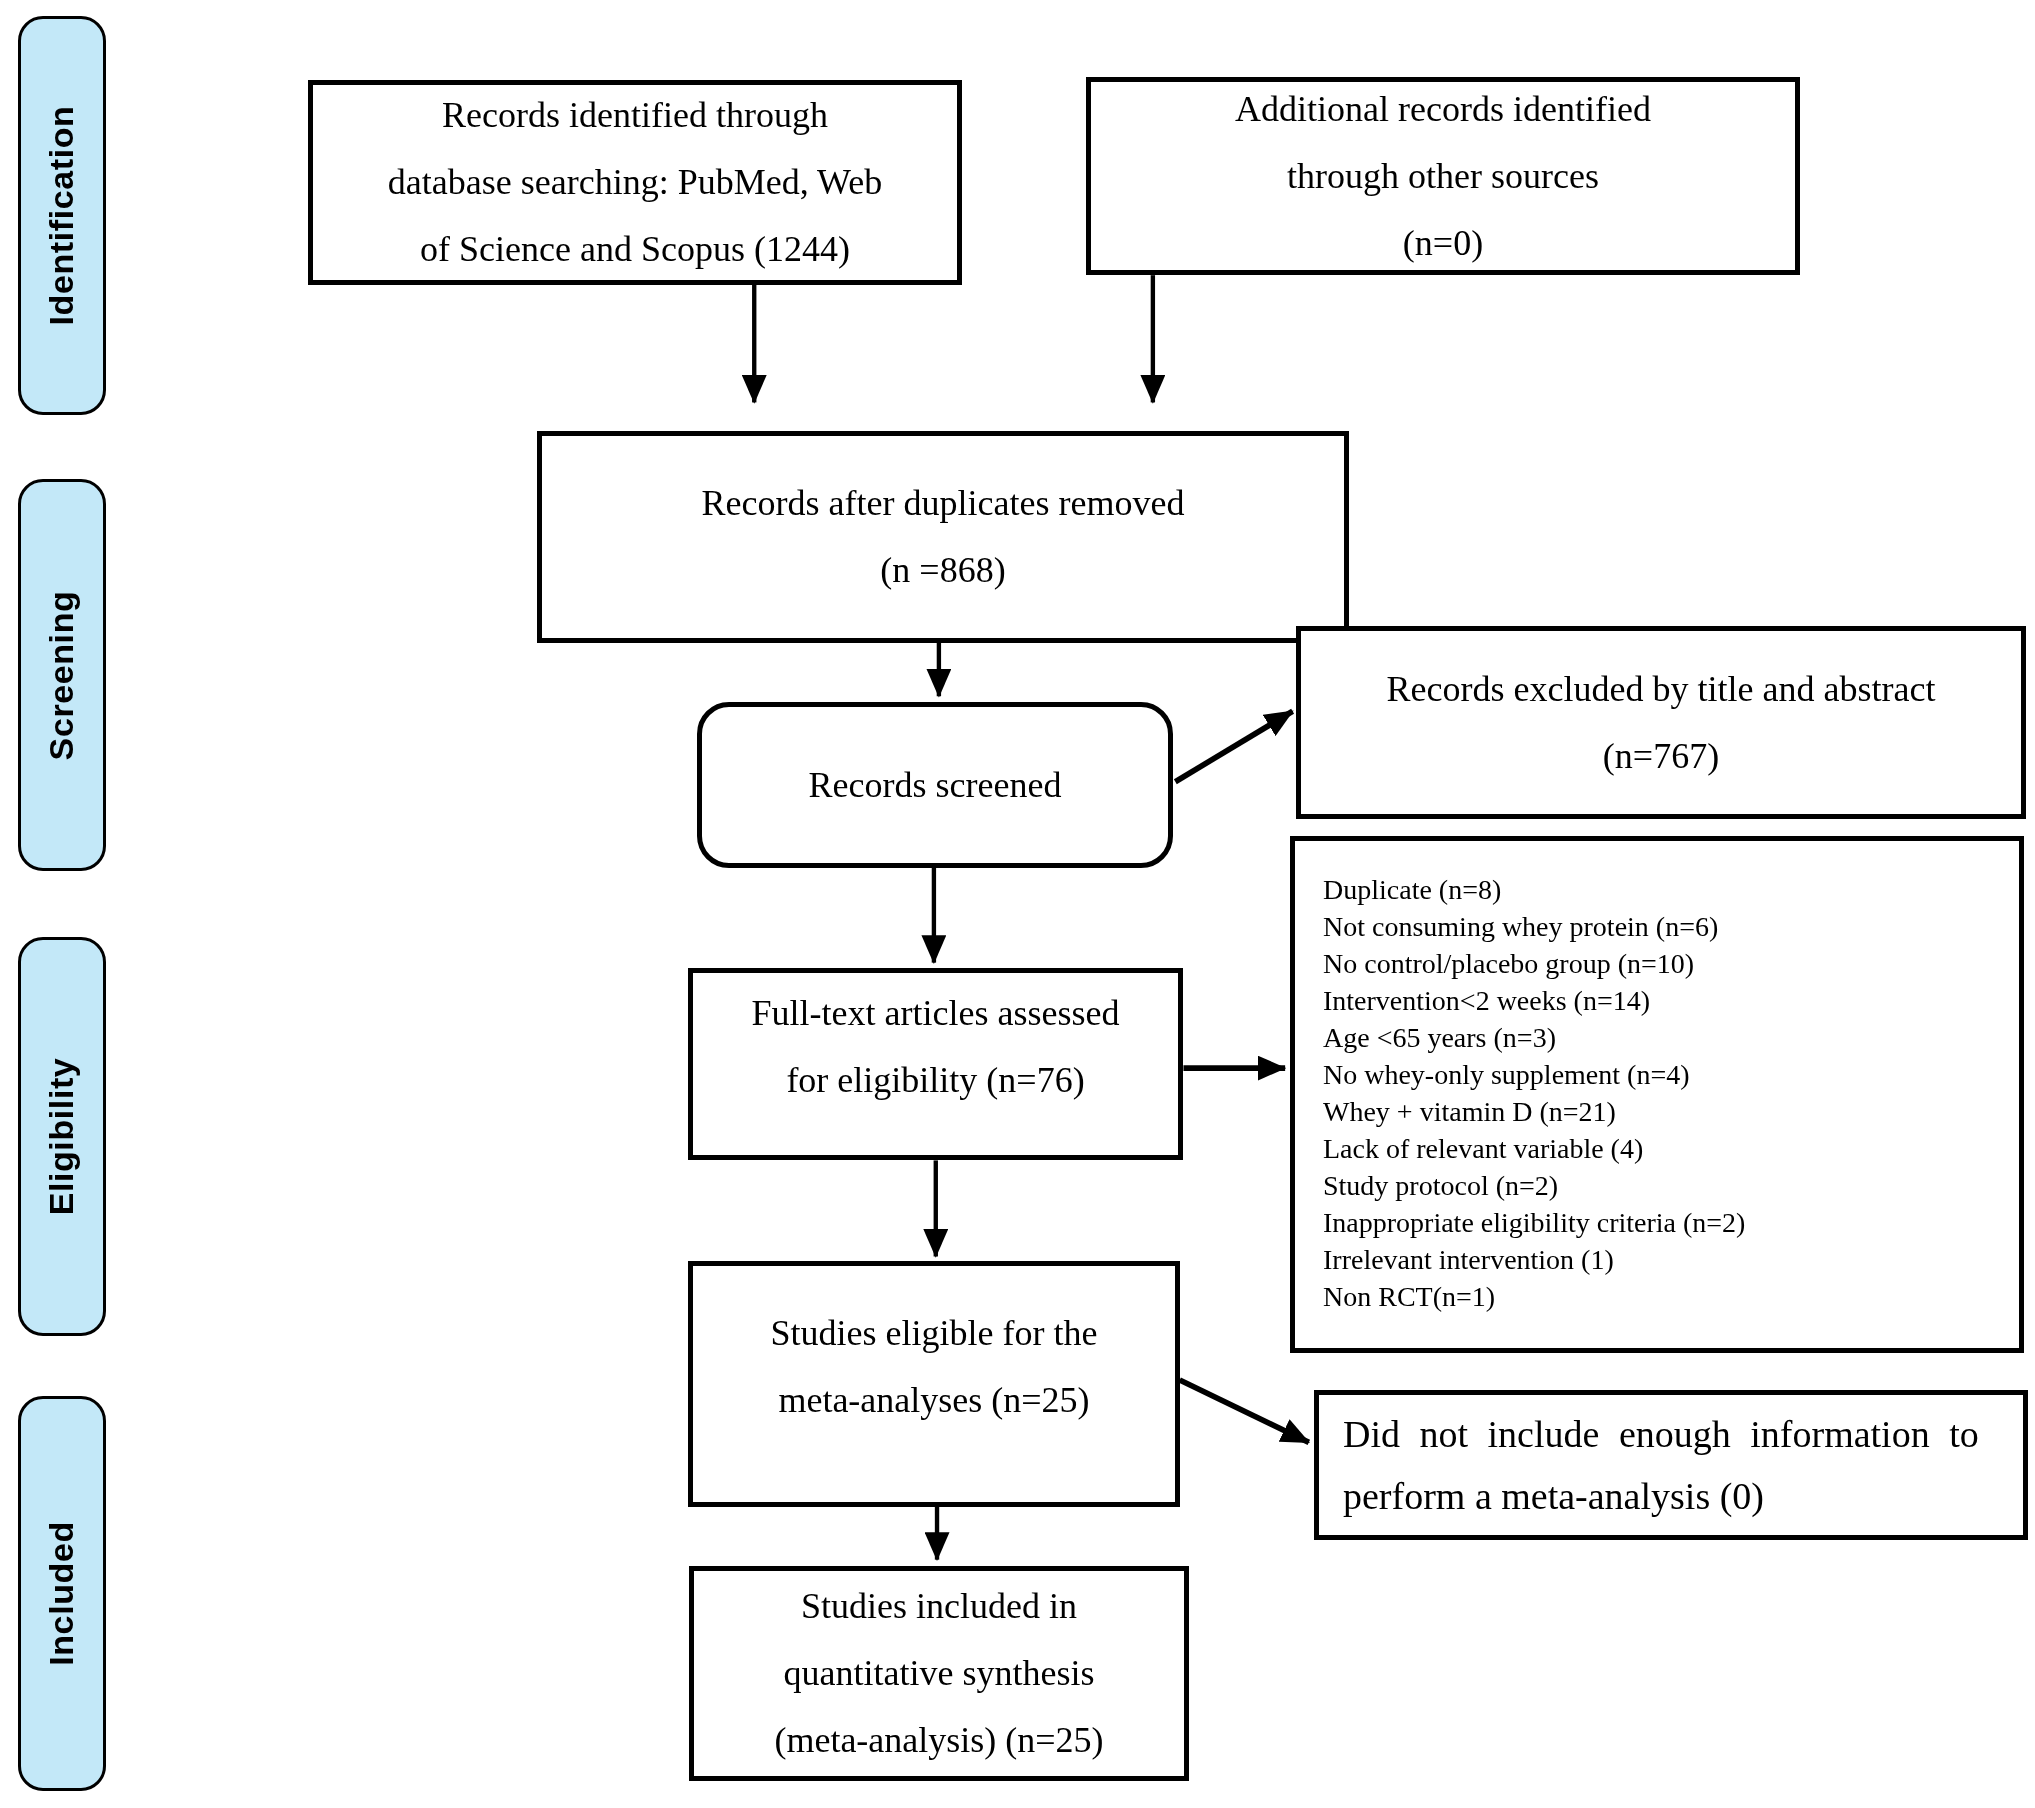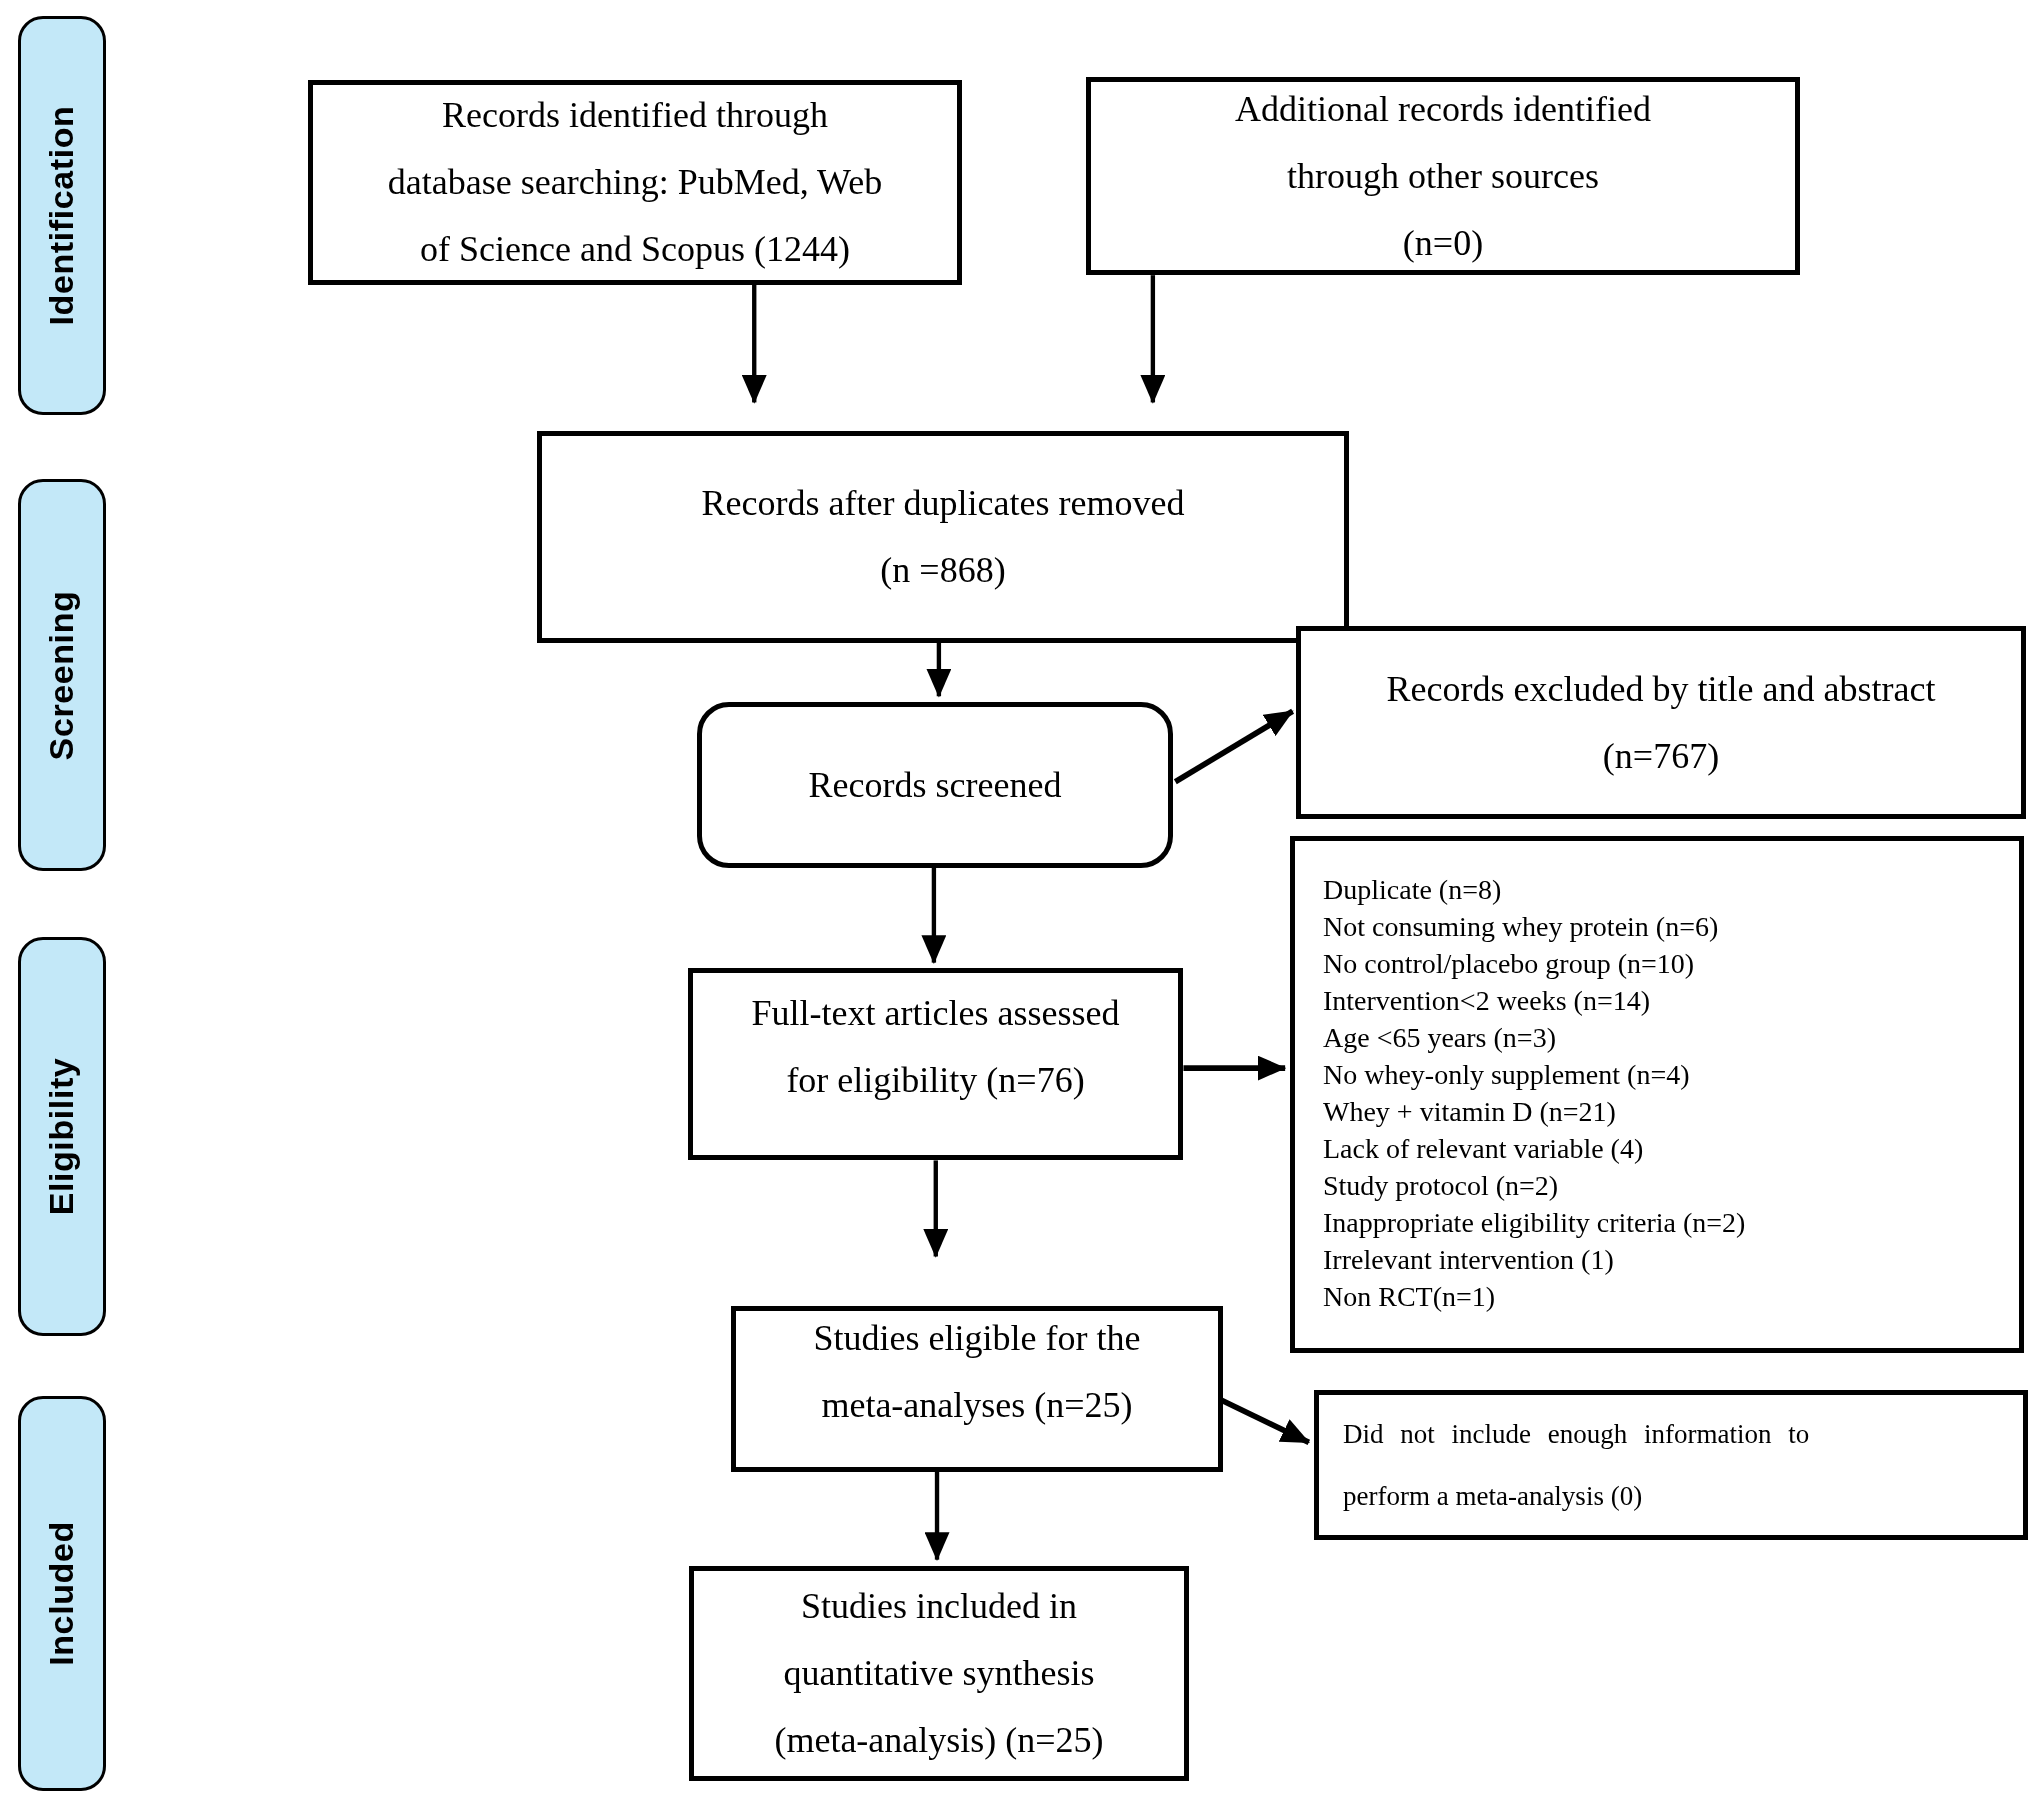--- a/index.html
+++ b/index.html
@@ -67,35 +67,35 @@
   
   .jbox {
     position: absolute;
     border: 5px solid #000000;
     box-sizing: border-box;
     background: #ffffff;
     display: flex;
     flex-direction: column;
     justify-content: center;
     text-align: left;
-    font-size: 27px;
+    font-size: 38px;
     line-height: 62px;
     padding: 0 18.7px 0 24px;
     font-family: Liberation Serif, serif;
   }
   .jbox .wide { word-spacing: 10px; }
   .pad-bottom { padding-bottom: 34px; }
   #b-identified { left: 308px; top: 80px; width: 654px; height: 205px; }
   #b-additional { left: 1086px; top: 77px; width: 714px; height: 198px; }
   #b-dedup      { left: 537px;  top: 408px; width: 812px; height: 212px; margin-top: 23px; }
   #b-screened   { left: 697px; top: 702px; width: 476px; height: 166px; border-radius: 32px; }
   #b-excluded   { left: 1296px; top: 626px; width: 730px; height: 193px; }
   #b-fulltext   { left: 688px; top: 968px; width: 495px; height: 192px; }
   #b-reasons    { left: 1290px; top: 836px; width: 734px; height: 517px; }
-  #b-eligible   { left: 688px; top: 1306px; width: 492px; height: 166px; margin-left: 43px; }
+  #b-eligible   { left: 688px; top: 1261px; width: 492px; height: 246px; }
   #b-noinfo     { left: 1314px; top: 1390px; width: 714px; height: 150px; }
   #b-included   { left: 689px; top: 1566px; width: 500px; height: 215px; }
   #stage-identification { top: 15.6px;   height: 399px; }
   #stage-screening      { top: 479px;  height: 392px; }
   #stage-eligibility    { top: 937px; height: 399px; }
   #stage-included       { top: 1396px; height: 395px; }
 </style>
 </head>
 <body>
 

